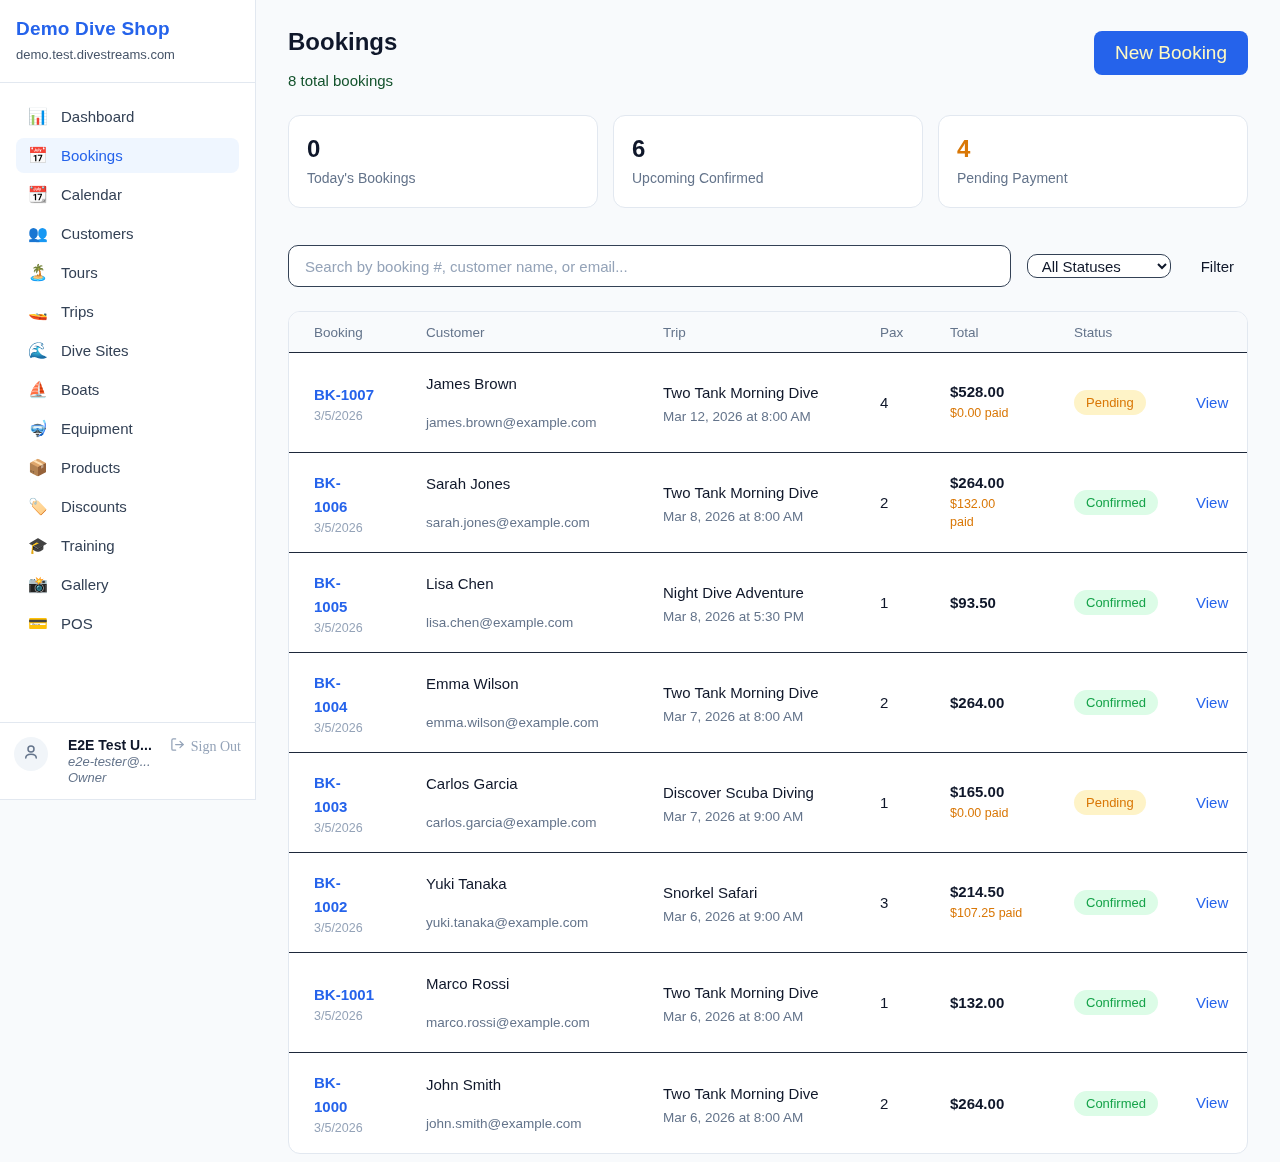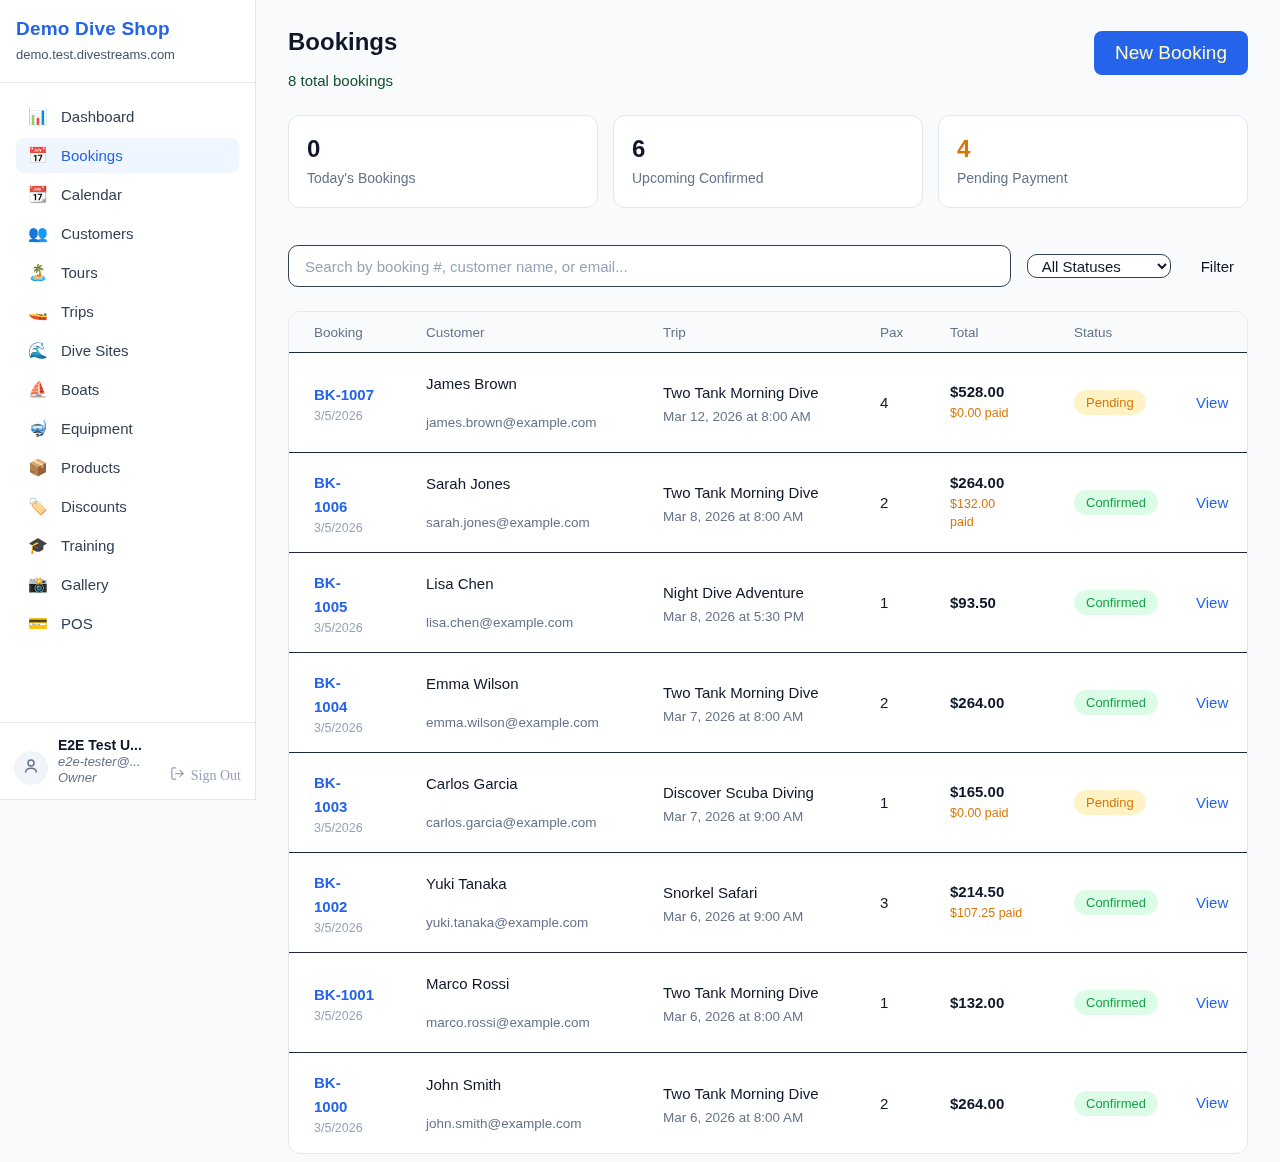--- a/index.html
+++ b/index.html
@@ -28,21 +28,21 @@
   .nav-item {
     display: flex; align-items: center; gap: 13px;
     padding: 9px 12px; margin-bottom: 4px;
     border-radius: 8px; cursor: pointer;
     color: #334155; font-size: 15px;
   }
   .nav-item.active { background: #eff6ff; color: #2563eb; font-weight: 500; }
   .nav-icon { width: 20px; font-size: 16px; line-height: 1; text-align: center; flex: none; }
   .sidebar-footer {
     border-top: 1px solid #e2e8f0;
-    padding: 14px 14px; display: flex; align-items: flex-end; gap: 10px;
+    padding: 14px 14px; display: flex; align-items: flex-start; gap: 20px;
   }
   .avatar {
     width: 34px; height: 34px; border-radius: 50%;
     background: #f1f5f9; color: #64748b;
     display: flex; align-items: center; justify-content: center; flex: none;
   }
   .user-info { flex: 1; min-width: 0; }
   .user-name { font-size: 14px; font-weight: bold; color: #0f172a; white-space: nowrap; }
   .user-email, .user-role { font-size: 13px; color: #64748b; margin-top: 1px; white-space: nowrap; font-style: italic; }
   .signout {

